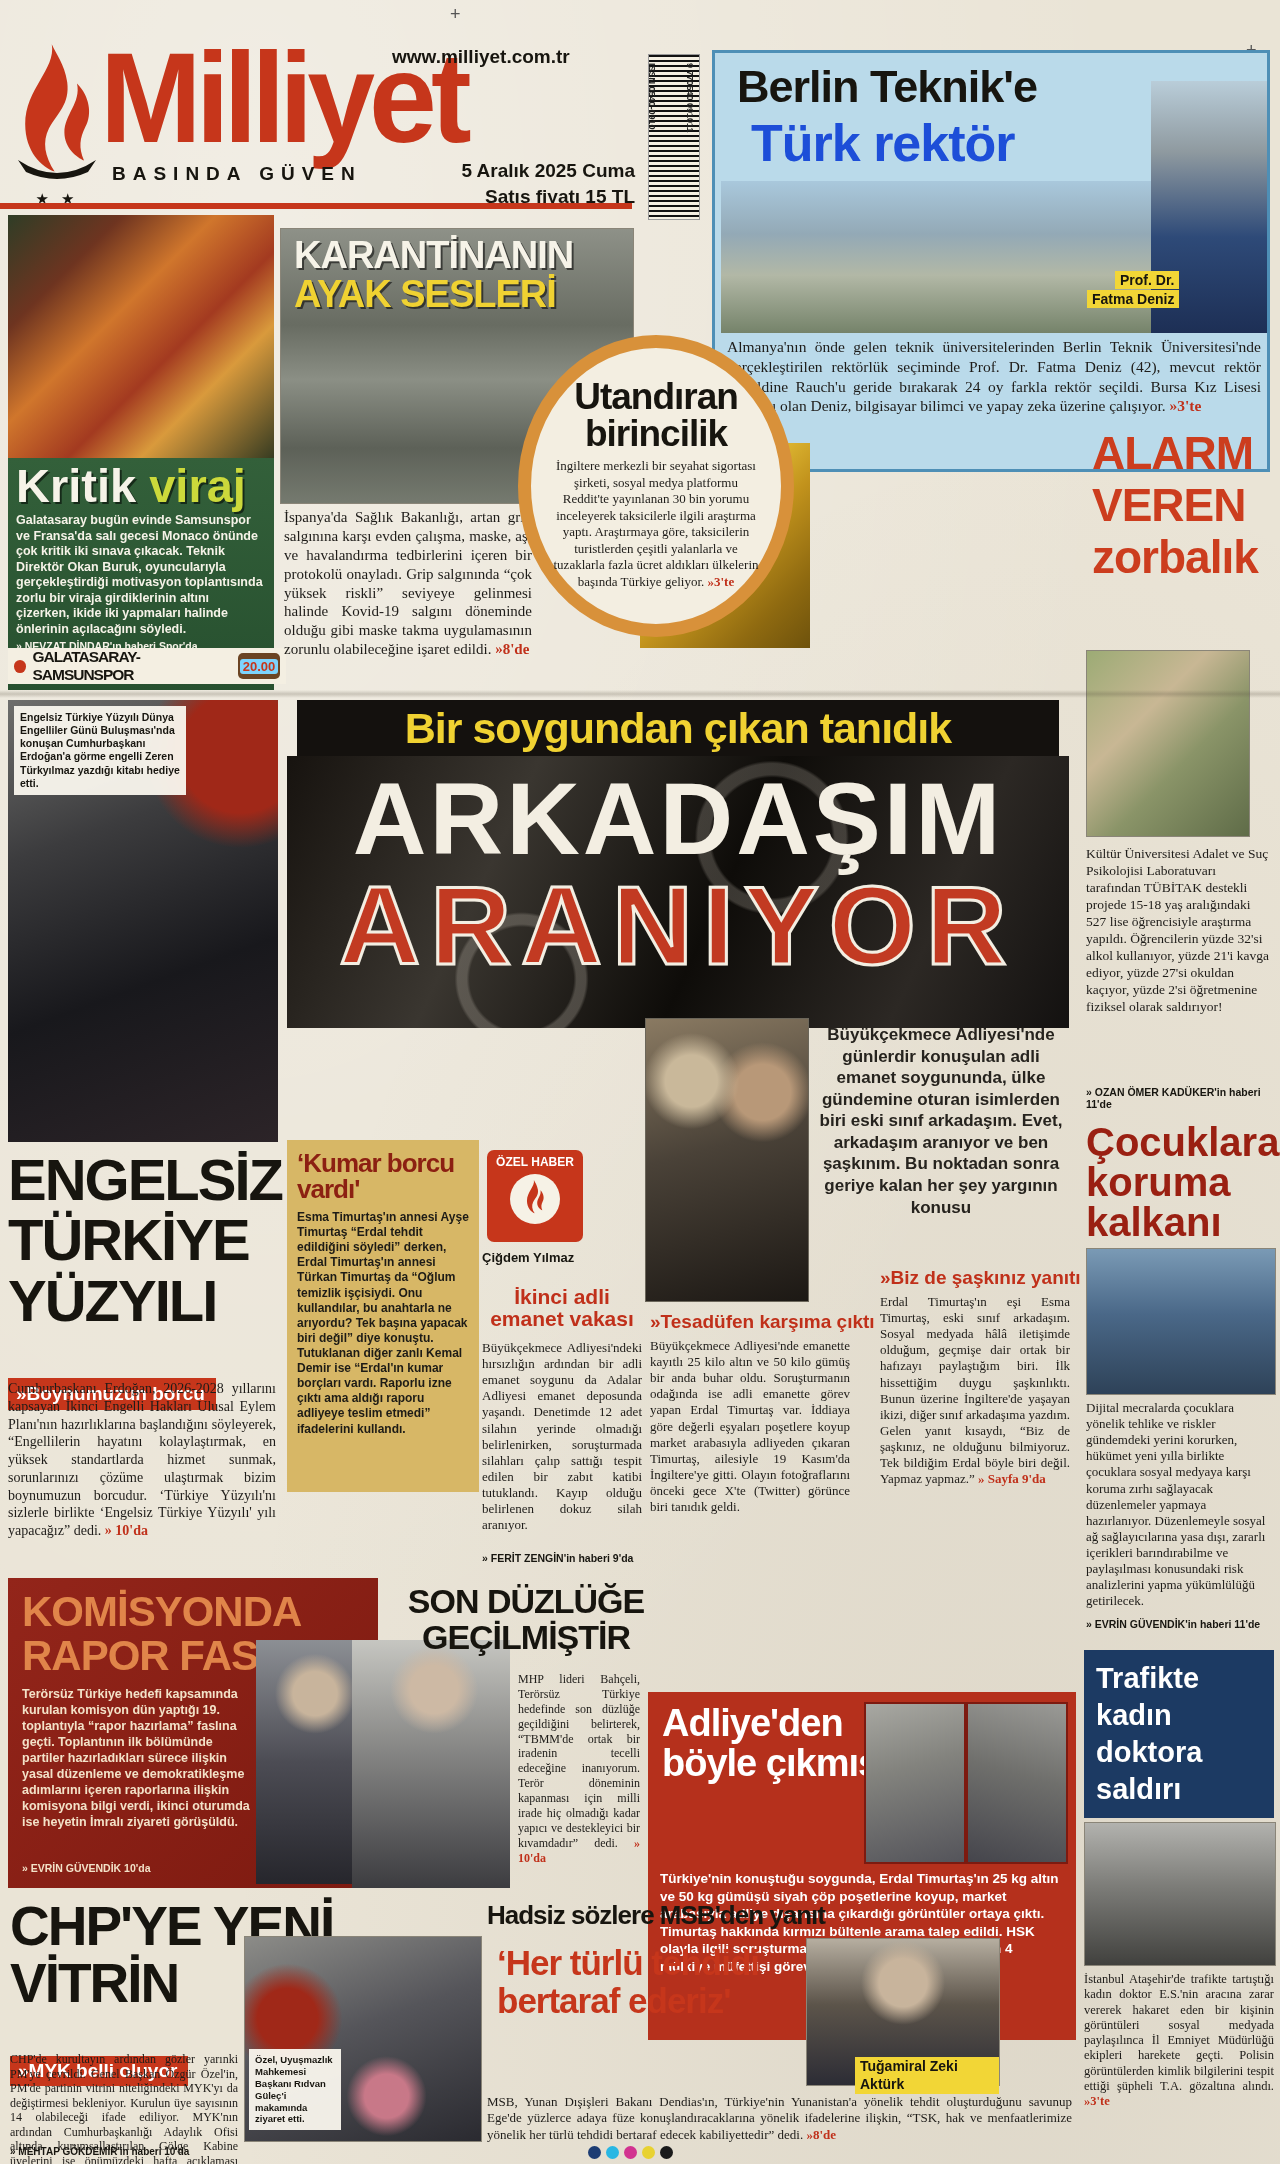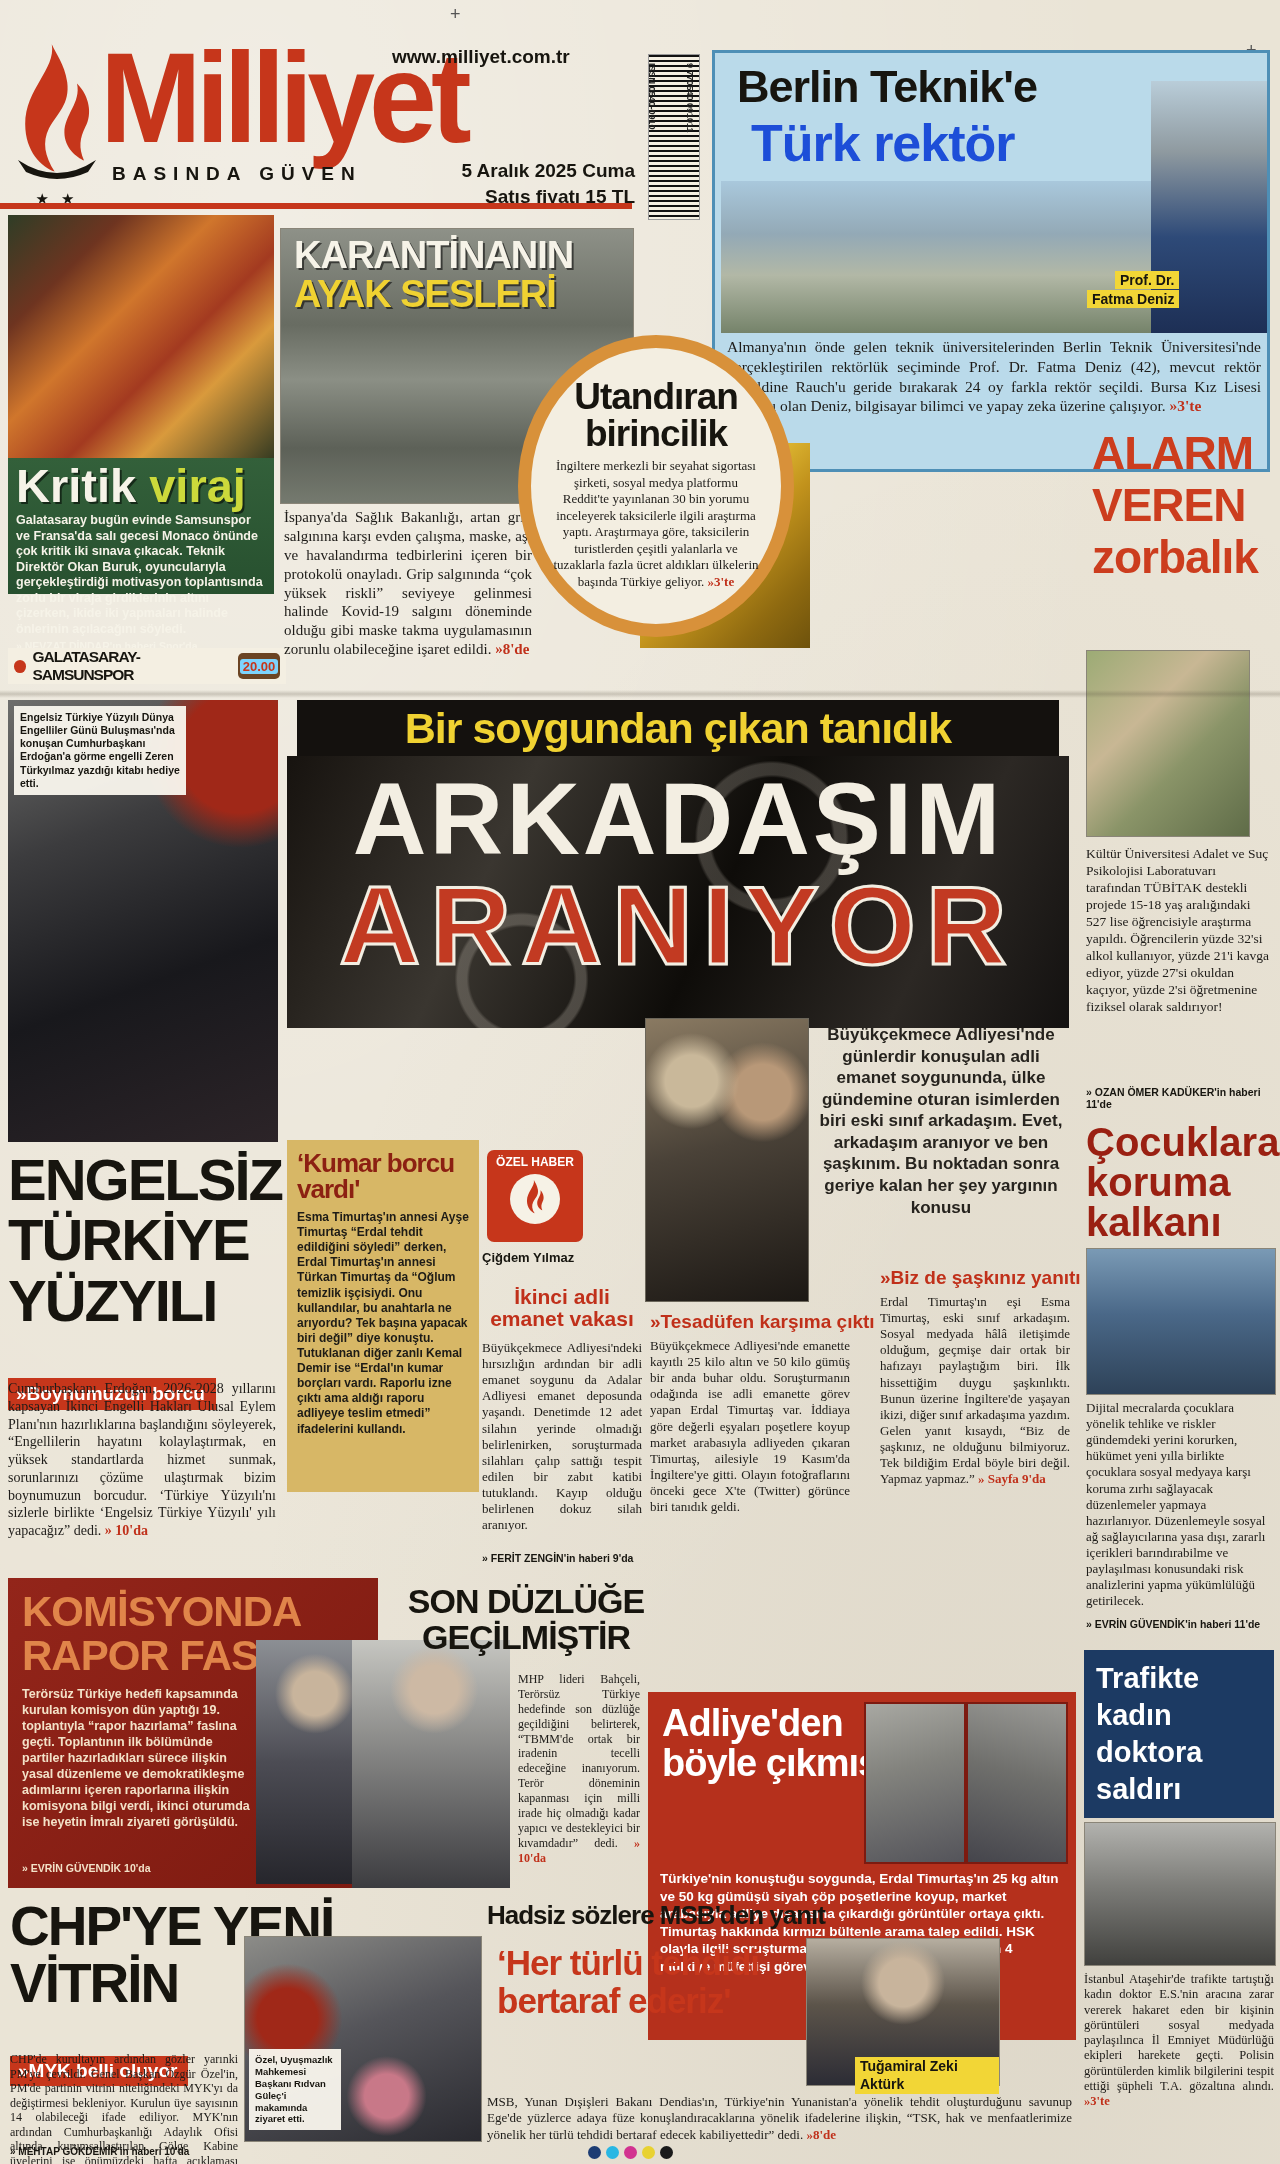--- a/index.html
+++ b/index.html
@@ -128,21 +128,21 @@
       <span class="ylabel">Prof. Dr.</span><br>
       <span class="ylabel">Fatma Deniz</span>
     </div>
     <p class="serif just abs" style="left:12px;top:284px;width:534px;margin:0;font-size:15.5px;line-height:1.28;">
       <span>Almanya'nın önde gelen teknik üniversitelerinden Berlin Teknik Üniversitesi'nde gerçekleştirilen rektörlük seçiminde Prof. Dr. Fatma Deniz (42), mevcut rektör Geraldine Rauch'u geride bırakarak 24 oy farkla rektör seçildi. Bursa Kız Lisesi mezunu olan Deniz, bilgisayar bilimci ve yapay zeka üzerine çalışıyor.</span>
       <span class="ref">»3'te</span>
     </p>
   </div>
 
   <div class="abs photo" style="left:8px;top:215px;width:266px;height:255px;background:linear-gradient(135deg,#2f3d26 0%,#6e3420 22%,#d0762c 40%,#a33a20 58%,#d99a3c 72%,#28331f 100%);"></div>
-  <div class="abs gs-panel" style="left:8px;top:458px;width:266px;height:136px;padding:4px 8px;box-sizing:border-box;">
+  <div class="abs gs-panel" style="left:8px;top:458px;width:266px;height:232px;padding:4px 8px;box-sizing:border-box;">
     <div class="gs-head hl-shadow">
       <span style="color:#f6f3e8;">Kritik</span>
       <span style="color:#ccd93b;">viraj</span>
     </div>
     <div class="gs-body" style="margin-top:4px;">Galatasaray bugün evinde Samsunspor ve Fransa'da salı gecesi Monaco önünde çok kritik iki sınava çıkacak. Teknik Direktör Okan Buruk, oyuncularıyla gerçekleştirdiği motivasyon toplantısında zorlu bir viraja girdiklerinin altını çizerken, ikide iki yapmaları halinde önlerinin açılacağını söyledi.</div>
     <div style="color:#f6f3e8;font-weight:bold;font-size:10.5px;margin-top:3px;">» NEVZAT DİNDAR'ın haberi Spor'da</div>
   </div>
   <div class="abs match-strip" style="left:8px;top:648px;width:266px;height:36px;">
     <span class="reddot"></span>
     <span style="font-weight:bold;font-size:15.5px;letter-spacing:-1px;color:#17150f;">GALATASARAY-SAMSUNSPOR</span>

